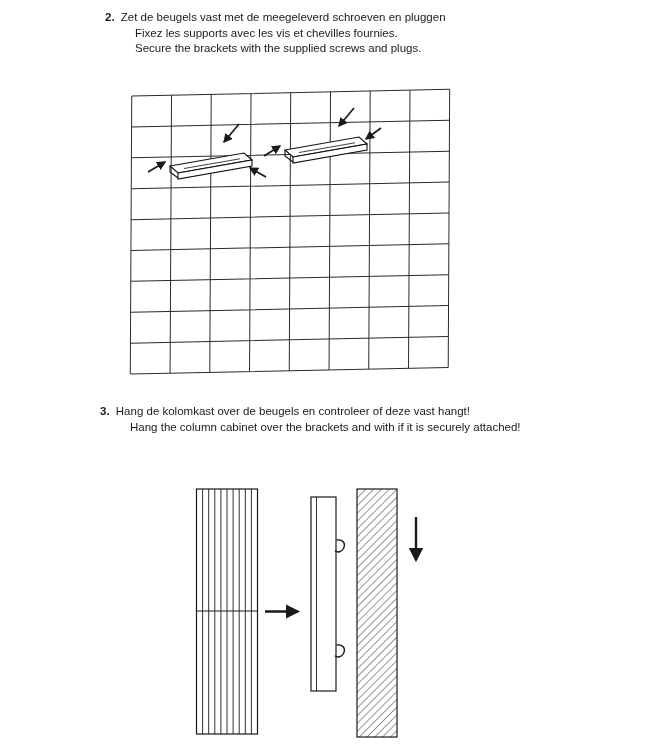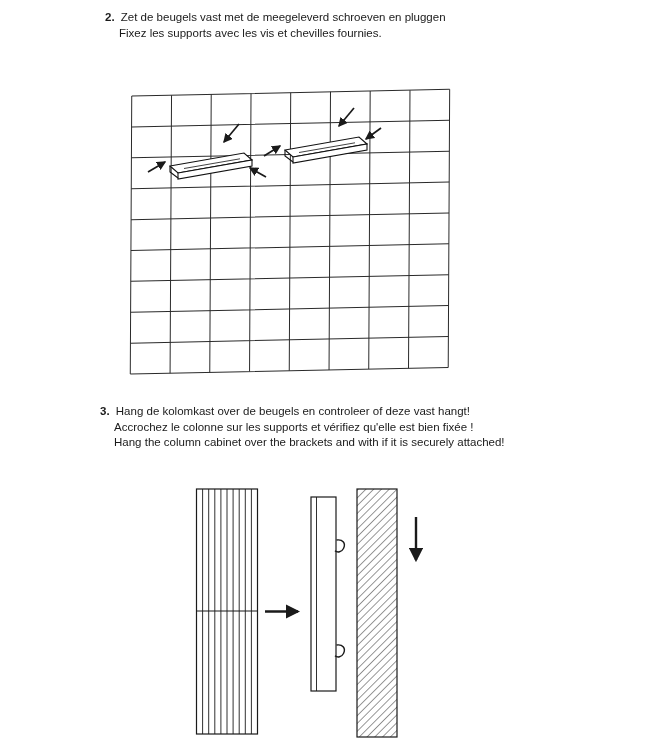--- a/index.html
+++ b/index.html
@@ -11,34 +11,35 @@
     color: #1a1a1a;
     font-family: "Liberation Sans", sans-serif;
     font-size: 11.5px;
     overflow: hidden;
   }
   .step { position: absolute; }
   .step-2 { left: 105px; top: 10px; }
   .step-3 { left: 100px; top: 404px; }
   .line { margin: 0; line-height: 15.5px; white-space: nowrap; }
   .line .num { font-weight: 700; padding-right: 3px; }
-  .indent { margin-left: 14px; }
+  .indent { margin-left: 30px; }
   .diagram { position: absolute; }
 </style>
 </head>
 <body>
 
 <main class="page">
 
   <section class="step step-2">
     <p class="line">
       <span class="num">2.</span>
       <span>Zet de beugels vast met de meegeleverd schroeven en pluggen</span>
     </p>
     <p class="line indent">Fixez les supports avec les vis et chevilles fournies.</p>
+    <p class="line indent">Secure the brackets with the supplied screws and plugs.</p>
   </section>
 
   <svg class="diagram" style="left:118px; top:86px;" width="345" height="300" viewBox="0 0 345 300">
     <defs>
       <marker id="ahS" viewBox="0 0 10 10" refX="8.5" refY="5" markerWidth="5.5" markerHeight="5.5" orient="auto">
         <path d="M0,0 L10,5 L0,10 Z" fill="#1a1a1a"></path>
       </marker>
       <g id="bracket">
         <polygon points="0,16 74,3 82,10 8,23" fill="#ffffff" stroke="#111111" stroke-width="1.1"></polygon>
         <polygon points="8,23 82,10 82,16 8,29" fill="#ffffff" stroke="#111111" stroke-width="1.1"></polygon>
@@ -63,21 +64,20 @@
       <line x1="146" y1="70" x2="162" y2="60" marker-end="url(#ahS)"></line>
       <line x1="263" y1="42" x2="248" y2="53" marker-end="url(#ahS)"></line>
     </g>
   </svg>
 
   <section class="step step-3">
     <p class="line">
       <span class="num">3.</span>
       <span>Hang de kolomkast over de beugels en controleer of deze vast hangt!</span>
     </p>
-    <p class="line indent">Accrochez le colonne sur les supports et vérifiez qu'elle est bien fixée !</p>
     <p class="line indent">Hang the column cabinet over the brackets and with if it is securely attached!</p>
   </section>
 
   <svg class="diagram" style="left:180px; top:480px;" width="280" height="268" viewBox="0 0 280 268">
     <defs>
       <marker id="ahL" viewBox="0 0 10 10" refX="8.5" refY="5" markerWidth="6" markerHeight="6" orient="auto">
         <path d="M0,0 L10,5 L0,10 Z" fill="#1a1a1a"></path>
       </marker>
       <pattern id="hatch" width="5.5" height="5.5" patternUnits="userSpaceOnUse" patternTransform="rotate(45)">
         <line x1="0" y1="0" x2="0" y2="5.5" stroke="#1a1a1a" stroke-width="0.9"></line>

